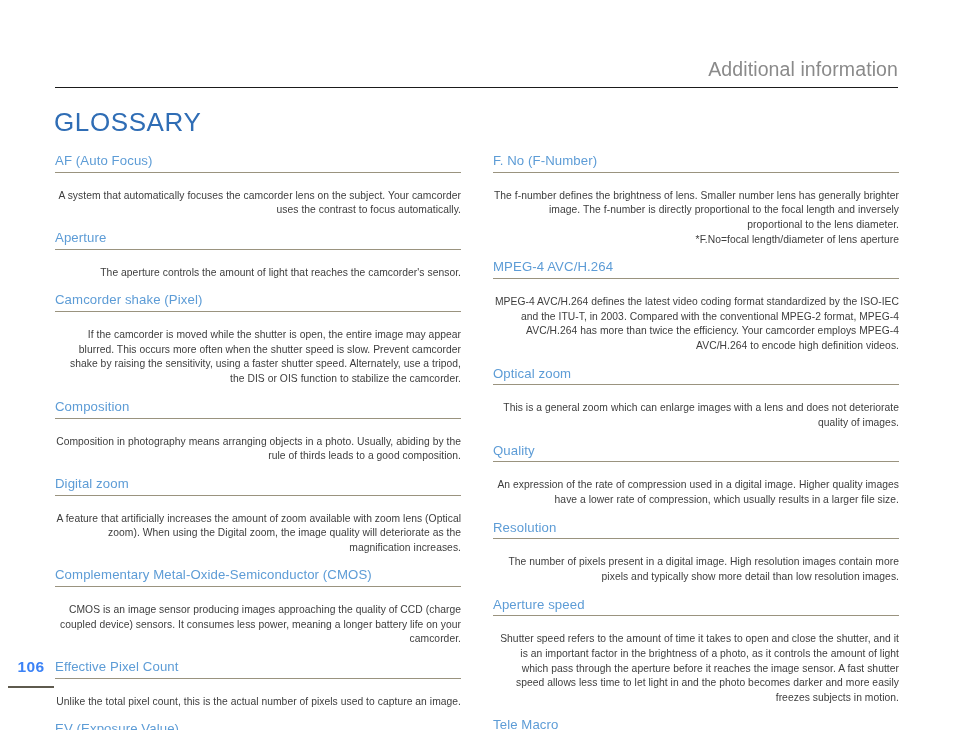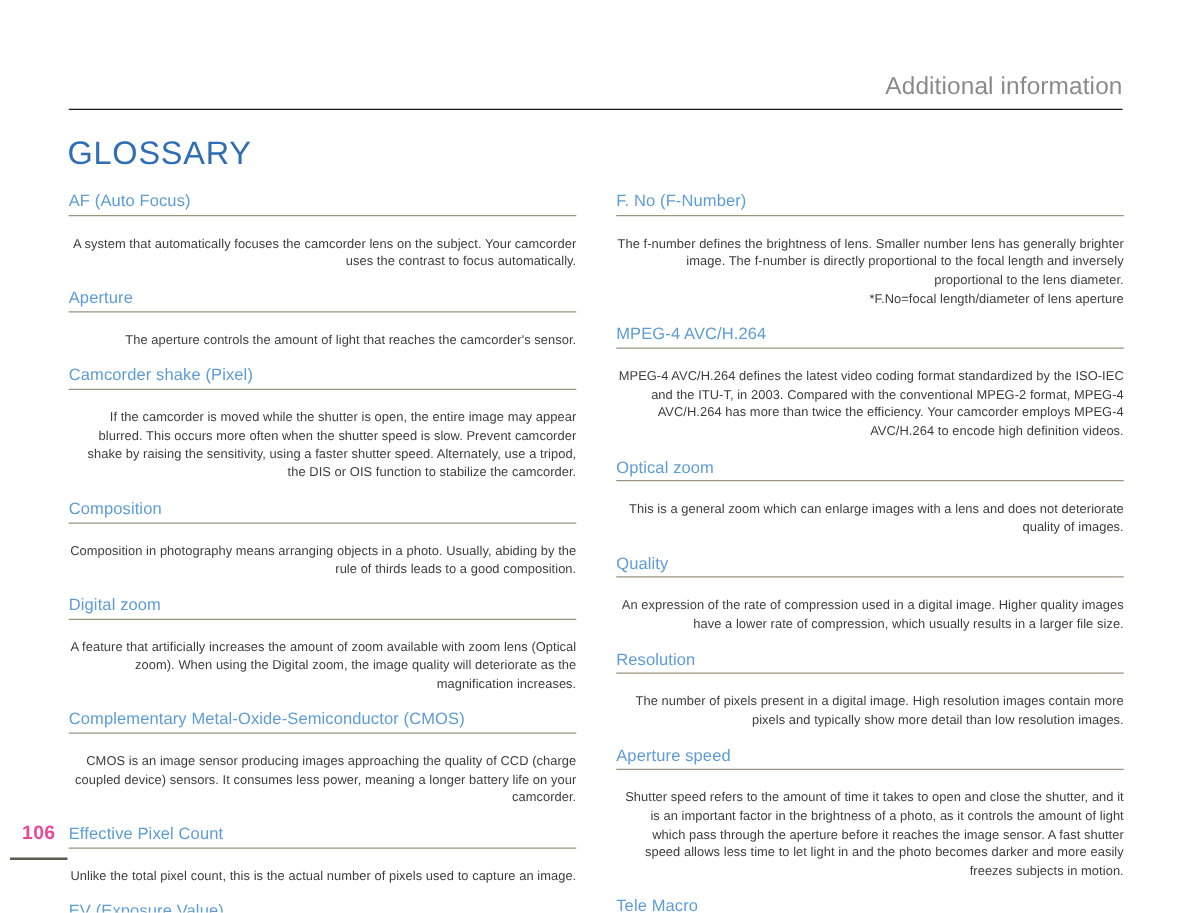--- a/index.html
+++ b/index.html
@@ -49,21 +49,21 @@
   .page-number-wrap {
     position: absolute;
     left: 8px;
     top: 658px;
     width: 46px;
     text-align: center;
   }
   .page-number {
     font-size: 15.5px;
     font-weight: bold;
-    color: #ec4899;
+    color: #3b82f6;
     line-height: 1.2;
     letter-spacing: 0.3px;
   }
   .page-number-rule {
     margin-top: 9px;
     height: 2.2px;
     background: #5e5a4e;
     width: 46px;
   }
 

